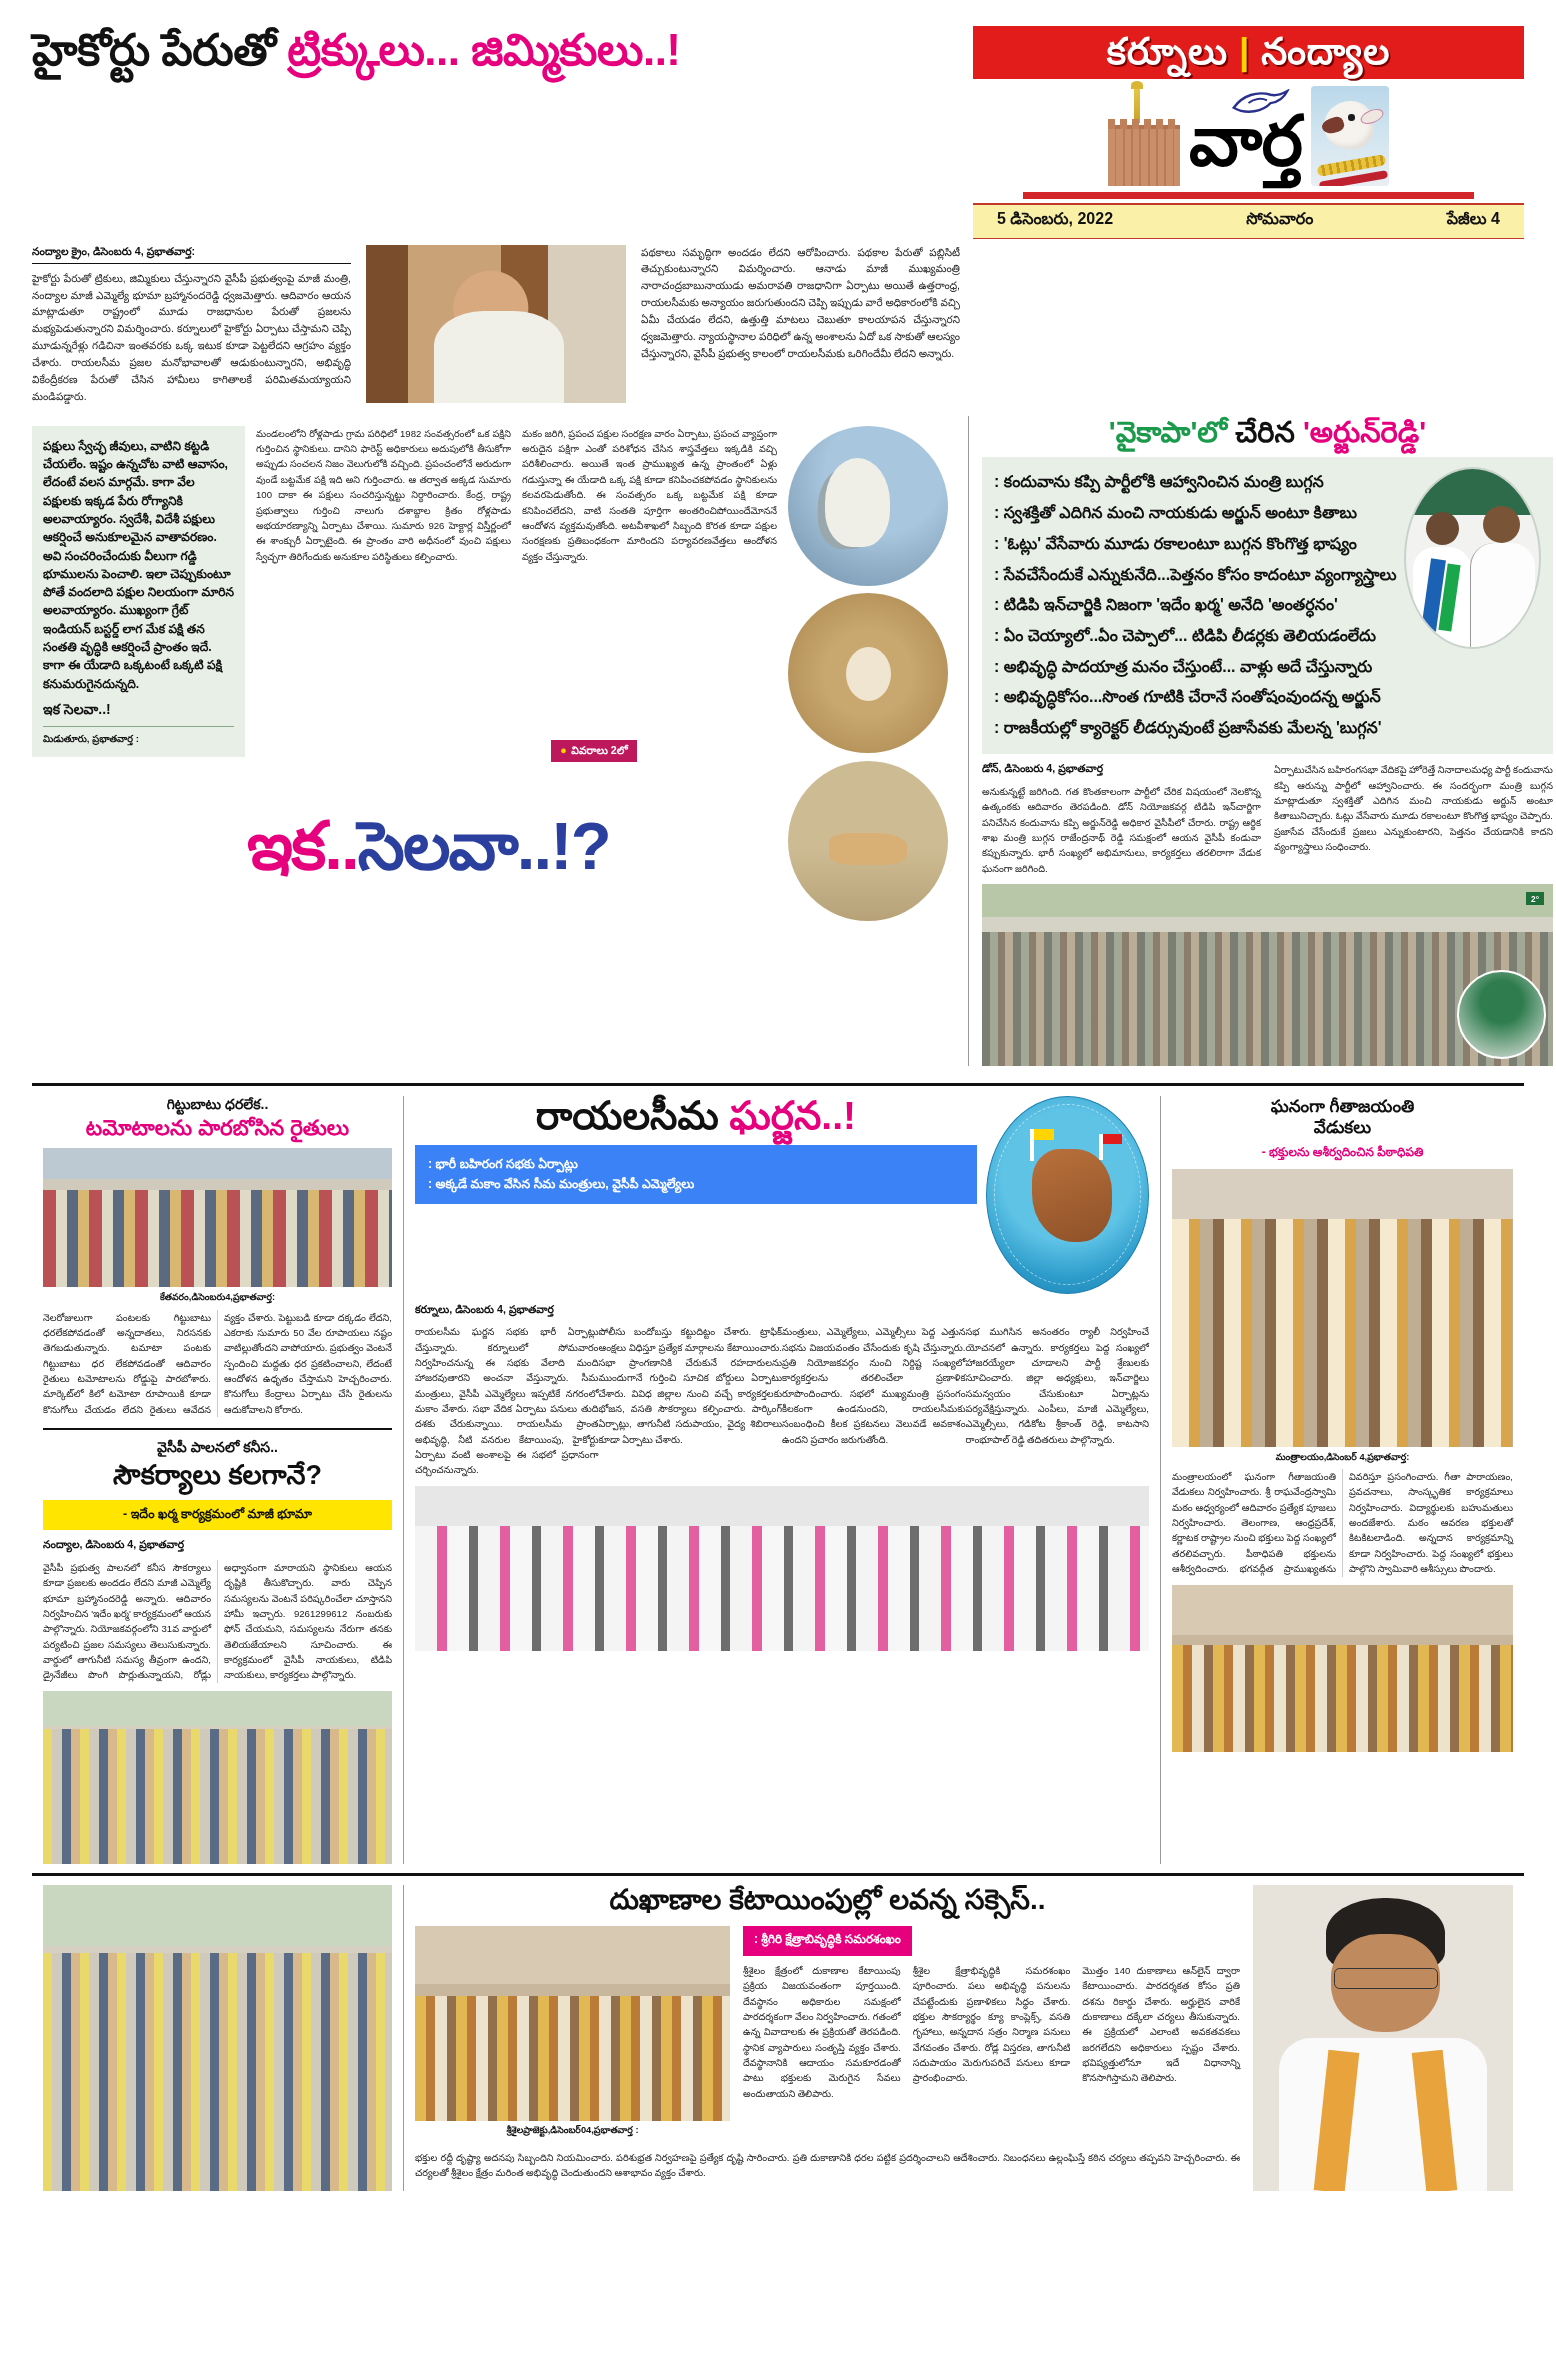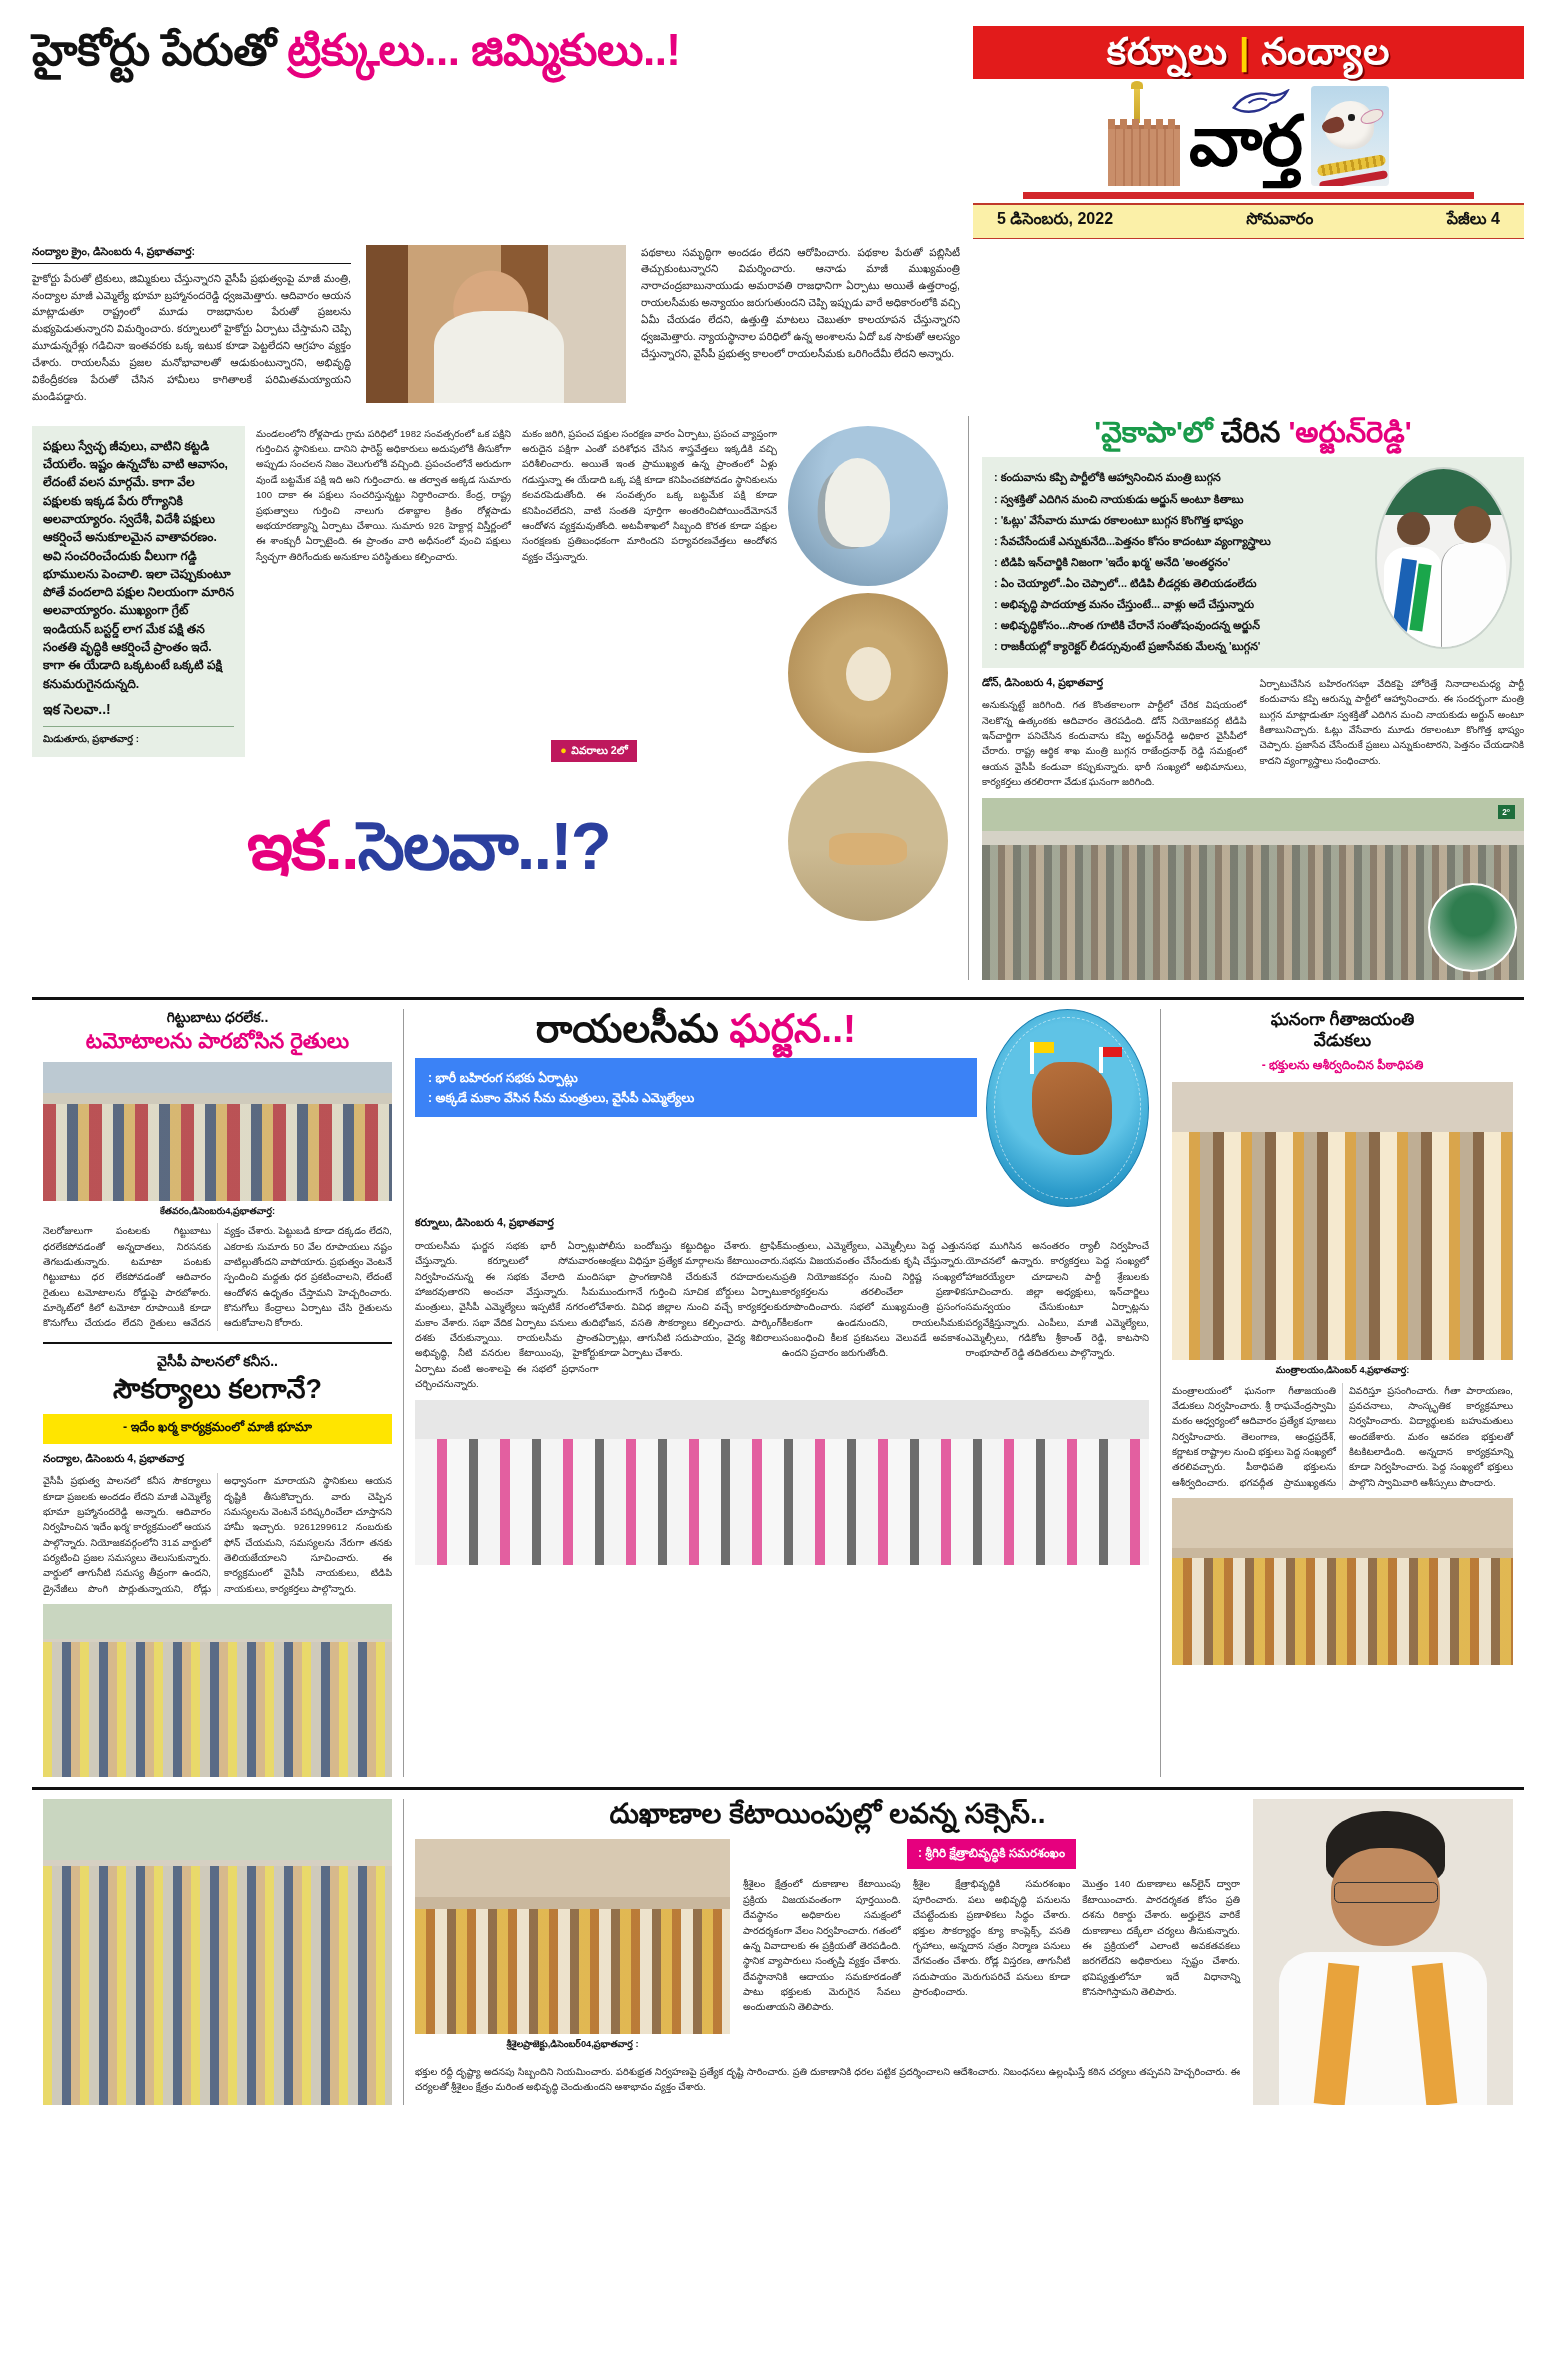--- a/index.html
+++ b/index.html
@@ -204,21 +204,21 @@
   .badge-dark .dot{ color:#ffd400; margin-right:4.6px; }
 
   
   .rhead {
     font-size:29px; font-weight:bold; text-align:center; line-height:1.15;
     white-space:nowrap;
   }
   .rhead .g{ color:#1a9a4a; } .rhead .k{ color:#111; } .rhead .m{ color:#e6007e; }
   .greenpanel { background:#e7efe6; padding:10.2px 12px; margin-top:7.4px; display:flex; gap:7.4px; }
   .greenpanel ul { margin:0; padding:0; list-style:none; flex:1; }
-  .greenpanel li { font-size:11px; font-weight:bold; line-height:1.92; white-space:nowrap; }
+  .greenpanel li { font-size:16px; font-weight:bold; line-height:1.92; white-space:nowrap; }
   .ovalphoto {
     flex:0 0 137px; height:182px; border-radius:50%;
     border:2.8px solid #c9d3cc; overflow:hidden; position:relative;
     background:linear-gradient(to bottom,#2e6b4a 0 26%, #f2f2f0 26% 100%);
   }
   .ovalphoto .h1{ position:absolute; left:20.4px; top:43px;width:33px;height:33px;background:#6b4a33;border-radius:50%;}
   .ovalphoto .h2{ position:absolute; right:18.6px; top:37px;width:37px;height:37px;background:#7a5436;border-radius:50%;}
   .ovalphoto .b1{ position:absolute; left:7.4px; bottom:0;width:58px;height:100px;background:#fff;border-radius:22px 22px 0 0;}
   .ovalphoto .b2{ position:absolute; right:3.7px; bottom:0;width:65px;height:104px;background:#fdfdfd;border-radius:24px 24px 0 0;}
   .ovalphoto .scarf{ position:absolute; left:20.4px; bottom:16.7px;width:15px;height:72px;background:#1b62b5; transform:rotate(8deg);}
@@ -556,21 +556,21 @@
     <div class="b2">
       <div style="display:flex;align-items:flex-start;gap:13px;">
         <div style="flex:1 1 auto;">
           <div class="m-head blk" style="font-size:28px;text-align:center;line-height:1.1;white-space:nowrap;">దుఖాణాల కేటాయింపుల్లో లవన్న సక్సెస్..</div>
           <div style="display:flex;gap:13px;margin-top:9.3px;">
             <div style="flex:0 0 315px;">
               <div class="templephoto"></div>
               <div class="caption">శ్రీశైలప్రాజెక్టు,డిసెంబర్04,ప్రభాతవార్త :</div>
             </div>
             <div style="flex:1 1 auto;">
-              <div style="text-align:center;margin-bottom:7.4px;">
+              <div style="margin-bottom:7.4px;">
                 <span class="pinkbar">: శ్రీగిరి క్షేత్రాబివృద్ధికి సమరశంఖం</span>
               </div>
               <div style="display:flex;gap:12px;">
                 <div class="body-text sm" style="flex:1">శ్రీశైలం క్షేత్రంలో దుకాణాల కేటాయింపు ప్రక్రియ విజయవంతంగా పూర్తయింది. దేవస్థానం అధికారుల సమక్షంలో పారదర్శకంగా వేలం నిర్వహించారు. గతంలో ఉన్న వివాదాలకు ఈ ప్రక్రియతో తెరపడింది. స్థానిక వ్యాపారులు సంతృప్తి వ్యక్తం చేశారు. దేవస్థానానికి ఆదాయం సమకూరడంతో పాటు భక్తులకు మెరుగైన సేవలు అందుతాయని తెలిపారు.</div>
                 <div class="body-text sm" style="flex:1">శ్రీశైల క్షేత్రాభివృద్ధికి సమరశంఖం పూరించారు. పలు అభివృద్ధి పనులను చేపట్టేందుకు ప్రణాళికలు సిద్ధం చేశారు. భక్తుల సౌకర్యార్థం క్యూ కాంప్లెక్స్, వసతి గృహాలు, అన్నదాన సత్రం నిర్మాణ పనులు వేగవంతం చేశారు. రోడ్ల విస్తరణ, తాగునీటి సదుపాయం మెరుగుపరిచే పనులు కూడా ప్రారంభించారు.</div>
                 <div class="body-text sm" style="flex:1">మొత్తం 140 దుకాణాలు ఆన్‌లైన్ ద్వారా కేటాయించారు. పారదర్శకత కోసం ప్రతి దశను రికార్డు చేశారు. అర్హులైన వారికే దుకాణాలు దక్కేలా చర్యలు తీసుకున్నారు. ఈ ప్రక్రియలో ఎలాంటి అవకతవకలు జరగలేదని అధికారులు స్పష్టం చేశారు. భవిష్యత్తులోనూ ఇదే విధానాన్ని కొనసాగిస్తామని తెలిపారు.</div>
               </div>
             </div>
           </div>
           <div class="body-text sm" style="margin-top:7.4px;">భక్తుల రద్దీ దృష్ట్యా అదనపు సిబ్బందిని నియమించారు. పరిశుభ్రత నిర్వహణపై ప్రత్యేక దృష్టి సారించారు. ప్రతి దుకాణానికి ధరల పట్టిక ప్రదర్శించాలని ఆదేశించారు. నిబంధనలు ఉల్లంఘిస్తే కఠిన చర్యలు తప్పవని హెచ్చరించారు. ఈ చర్యలతో శ్రీశైలం క్షేత్రం మరింత అభివృద్ధి చెందుతుందని ఆశాభావం వ్యక్తం చేశారు.</div>

